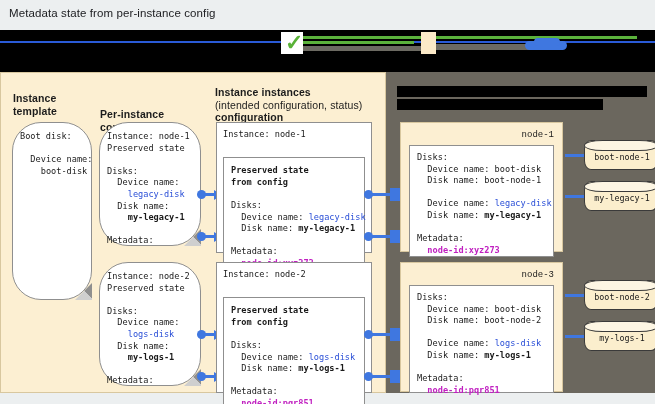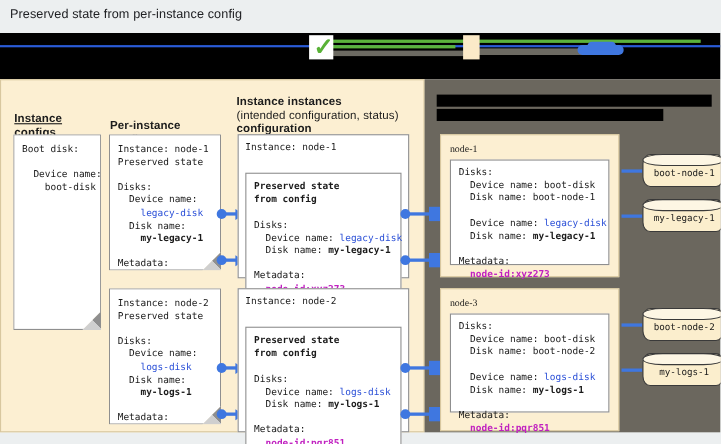--- a/index.html
+++ b/index.html
@@ -79,39 +79,41 @@
   .card{
     position:absolute;background:#fff;border:1px solid #8f8f8f;box-sizing:border-box;
     font-family:"DejaVu Sans Mono", monospace;
     font-size:8.6px;line-height:11.6px;color:#1a1a1a;
     padding:8px 7px;
     white-space:pre;
   }
   .card.fold{
     
     clip-path:polygon(0 0,100% 0,100% calc(100% - 17px),calc(100% - 17px) 100%,0 100%);
+    border-radius:29px;
   }
   .fold-tri{
     position:absolute;width:17px;height:17px;
     background:linear-gradient(to bottom left,#8f8f8f 0 46%,#cfcfcf 46% 100%);
     clip-path:polygon(100% 0,0 100%,100% 100%);
   }
   .card.inner-host{padding:6px 6px;}
   .subcard{
     border:1px solid #8f8f8f;background:#fff;box-sizing:border-box;
     padding:7px 7px;margin-top:5px;
     white-space:pre;
   }
   .tanbox{
     position:absolute;background:#fcefd2;border:1px solid #d8c79f;box-sizing:border-box;
     padding:7px 8px;
   }
   .tanbox .hdr{
-    font-family:Liberation Serif, serif;font-size:9px;color:#1a1a1a;
+    font-family:Liberation Mono, monospace;font-size:9px;color:#1a1a1a;
     margin-bottom:5px;
+    text-align:right;
   }
   .tanbox .body{
     background:#fff;border:1px solid #8f8f8f;box-sizing:border-box;
     font-family:"DejaVu Sans Mono", monospace;font-size:8.6px;line-height:11.6px;
     color:#1a1a1a;padding:6px 7px;white-space:pre;
   }
 
   .b{font-weight:bold;}
   .blue{color:#2a4fd7;font-weight:normal;}
   .magenta{color:#c020c0;font-weight:bold;}
@@ -147,43 +149,43 @@
     background:#fdf6e4;box-sizing:border-box;
   }
   .cyl .lbl{
     position:absolute;left:0;top:11px;width:74px;text-align:center;
     font-family:"DejaVu Sans Mono", monospace;font-size:8.4px;color:#1a1a1a;
   }
 </style>
 </head>
 <body>
 
-<div class="caption">Preserved state from per-instance config</div>
+<div class="caption">Metadata state from per-instance config</div>
 
 <div class="legend-band">
   <div class="rule-blue"></div>
   <div class="rule-green"></div>
   <div class="rule-green2"></div>
   <div class="rule-gray"></div>
   <div class="rule-gray2"></div>
   <div class="chk-box"></div>
   <div class="chk-mark">✓</div>
   <div class="tan-box"></div>
   <div class="blue-blob"></div>
   <div class="blue-blob2"></div>
 </div>
 
 <div class="stage">
 
   <div class="panel-left"></div>
   <div class="panel-right"></div>
 
-  <div class="col-head" style="left:13px;top:30px;text-decoration:underline;">
+  <div class="col-head" style="left:13px;top:20px;">
     <div>Instance</div>
-    <div>configs</div>
+    <div>template</div>
   </div>
   <div class="col-head" style="left:100px;top:36px;">
     <div>Per-instance</div>
     <div>config</div>
   </div>
   <div class="col-head" style="left:215px;top:14px;">
     <div>Instance instances</div>
     <div class="sub">(intended configuration, status)</div>
     <div>configuration</div>
   </div>
@@ -239,21 +241,21 @@
 
   <div class="dot" style="left:364px;top:160px;"></div>
   <div class="conn" style="left:370px;top:163px;width:22px;"></div>
   <div class="sq" style="left:390px;top:158px;"></div>
   <div class="chk" style="left:403px;top:155px;">
       <span>✓</span>
     </div>
 
   <div class="tanbox" style="left:400px;top:50px;width:163px;height:130px;">
     <div class="hdr">node-1</div>
-    <div class="body" style="height:96px;"><span>Disks:</span>
+    <div class="body" style="height:112px;"><span>Disks:</span>
   <span>Device name: boot-disk</span>
   <span>Disk name: boot-node-1</span>
 
   <span>Device name:</span> <span class="blue">legacy-disk</span>
   <span>Disk name:</span> <span class="bold-mono">my-legacy-1</span>
 
 <span>Metadata:</span>
   <span class="magenta">node-id:xyz273</span></div>
   </div>
 
@@ -310,21 +312,21 @@
 
   <div class="dot" style="left:364px;top:300px;"></div>
   <div class="conn" style="left:370px;top:303px;width:22px;"></div>
   <div class="sq" style="left:390px;top:298px;"></div>
   <div class="chk" style="left:403px;top:295px;">
       <span>✓</span>
     </div>
 
   <div class="tanbox" style="left:400px;top:190px;width:163px;height:130px;">
     <div class="hdr">node-3</div>
-    <div class="body" style="height:90px;"><span>Disks:</span>
+    <div class="body" style="height:108px;"><span>Disks:</span>
   <span>Device name: boot-disk</span>
   <span>Disk name: boot-node-2</span>
 
   <span>Device name:</span> <span class="blue">logs-disk</span>
   <span>Disk name:</span> <span class="bold-mono">my-logs-1</span>
 
 <span>Metadata:</span>
   <span class="magenta">node-id:pqr851</span></div>
   </div>
 

